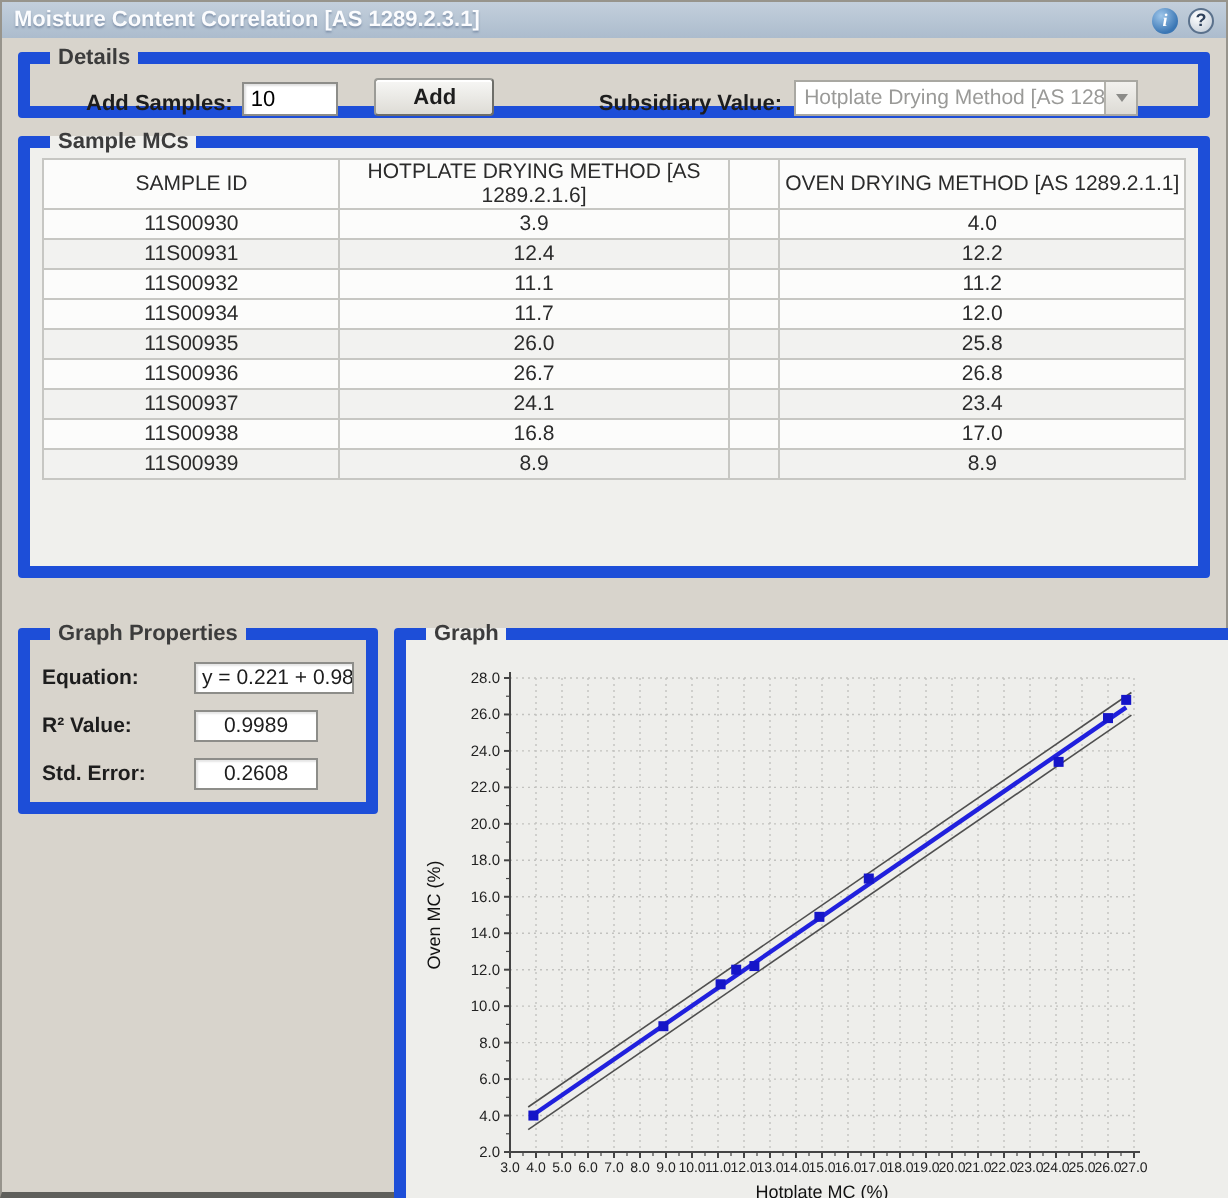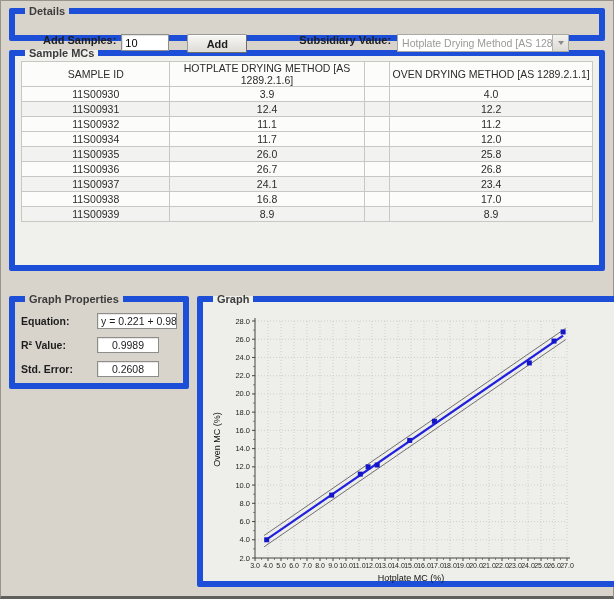--- a/index.html
+++ b/index.html
@@ -11,21 +11,21 @@
   .titlebar .spacer { flex:1; }
   .tb-icon { width:13px; height:13px; border-radius:50%; margin-left:5px; display:flex; align-items:center; justify-content:center; font-size:9px; font-weight:bold; cursor:pointer; }
   .tb-icon.info { background:radial-gradient(circle at 35% 30%, #9ec6ea, #3a76b4 70%); color:#fff; font-style:italic; font-family:"Liberation Serif",serif; }
   .tb-icon.help { background:radial-gradient(circle at 35% 30%, #ffffff, #cdd5de 75%); border:1px solid #5a718c; color:#2e405a; }
   .content { flex:1; padding:4px 8px 0 8px; }
   fieldset { border:6px solid #1d4ed8; border-radius:2px; padding:0 6px; }
   legend { font-size:11px; font-weight:bold; color:#3c3c3c; padding:0 4px; margin-left:4px; }
   label, .lbl { font-size:11px; font-weight:bold; color:#1d1d1d; }
   
   .fs-details { height:36px; }
-  .details-row { display:flex; align-items:flex-start; height:22px; margin-top:17px; }
+  .details-row { display:flex; align-items:flex-end; height:22px; margin-top:1px; }
   .txt-input { width:48px; height:17px; border:1px solid #8d8d89; background:#fff; font-family:inherit; font-size:11px; padding:1px 3px; box-shadow:inset 1px 1px 1px rgba(0,0,0,.12); }
   .btn { margin-left:18px; width:60px; height:19px; background:linear-gradient(#f7f7f5,#dedcd6); border:1px solid; border-color:#9b9b96 #6e6e69 #6e6e69 #9b9b96; border-radius:2px; font-family:inherit; font-size:11px; font-weight:bold; color:#1d1d1d; box-shadow:inset 0 1px 0 #fff; cursor:pointer; }
   .fake-select { margin-left:6px; width:172px; height:18px; border:1px solid #a9a8a2; background:#fff; display:flex; align-items:center; }
   .fake-select .sel-text { flex:1; font-size:10.5px; color:#9a9a98; padding:0 4px; white-space:nowrap; overflow:hidden; }
   .fake-select .sel-btn { width:16px; height:100%; background:linear-gradient(#f2f1ee,#dddbd5); border-left:1px solid #b3b2ac; display:flex; align-items:center; justify-content:center; }
   .caret { width:0; height:0; border-left:3.5px solid transparent; border-right:3.5px solid transparent; border-top:4px solid #8b8b88; }
   
   .fs-samples { margin-top:6px; height:224px; background:#f0f0ed; }
   .sample-table { width:100%; border-collapse:collapse; margin-top:2px; background:#fcfcfb; font-size:10.5px; color:#2b2b2b; }
   .sample-table th, .sample-table td { border:1px solid #c7c7c3; text-align:center; font-weight:normal; height:15px; padding:0 2px; }
@@ -42,20 +42,26 @@
   .val-box { height:16px; border:1px solid #8d8d89; background:#fff; font-size:10.5px; color:#1d1d1d; padding:1px 3px; box-shadow:inset 1px 1px 1px rgba(0,0,0,.1); white-space:nowrap; overflow:hidden; }
   .val-eq { width:80px; }
   .val-sm { width:62px;text-align:center; }
   .fs-graph { flex:1; margin-left:8px; height:294px; background:#eeeeeb; }
   .fs-graph svg { display:block; margin-top:1px; font-family:"Liberation Sans","DejaVu Sans",sans-serif; }
 </style>
 </head>
 <body>
 
 <div class="window">
+  <div class="titlebar">
+    <span class="title">Moisture Content Correlation [AS 1289.2.3.1]</span>
+    <span class="spacer"></span>
+    <span class="tb-icon info">i</span>
+    <span class="tb-icon help">?</span>
+  </div>
 
   <div class="content">
 
     <fieldset class="fs-details">
       <legend>Details</legend>
       <div class="details-row">
         <span class="lbl" style="margin-left:22px;">Add Samples:</span>
         <input class="txt-input" style="margin-left: 5px;" type="text" value="10">
         <button class="btn">Add</button>
         <span class="lbl" style="margin-left:52px;">Subsidiary Value:</span>

